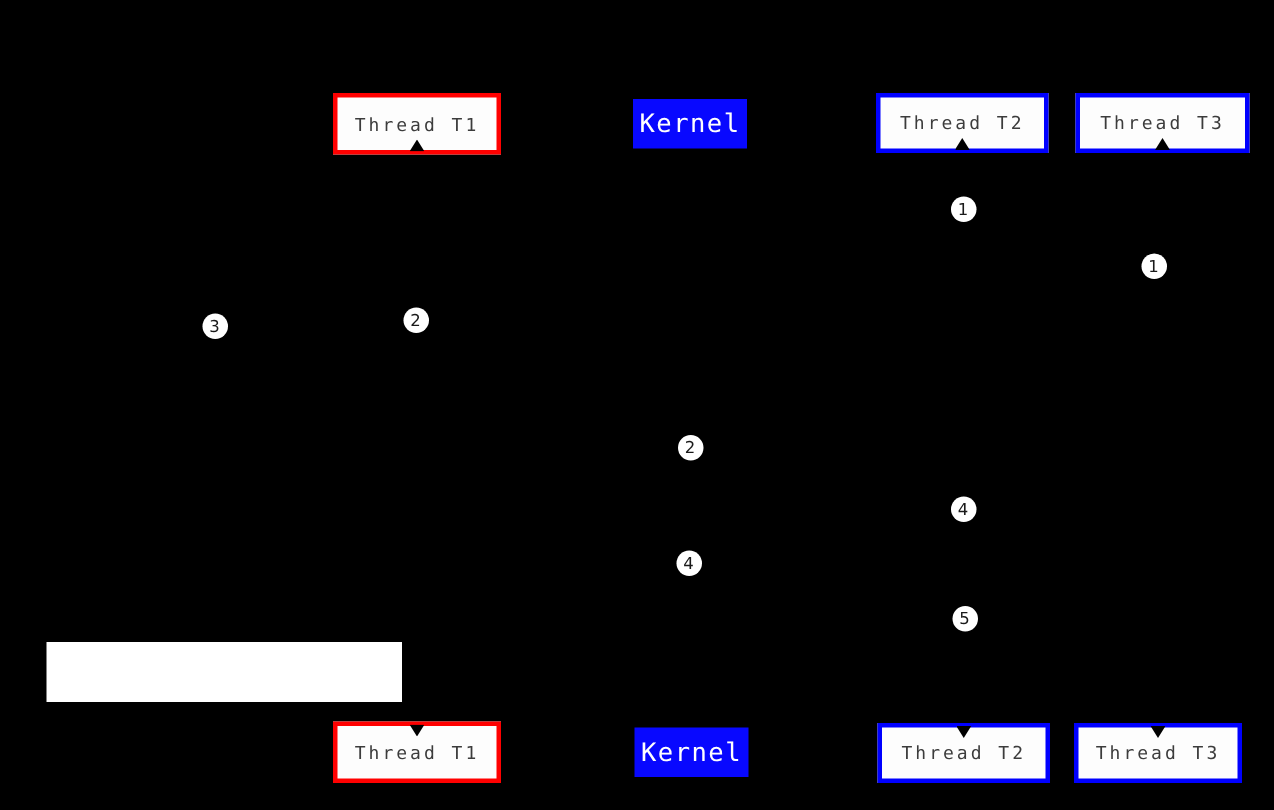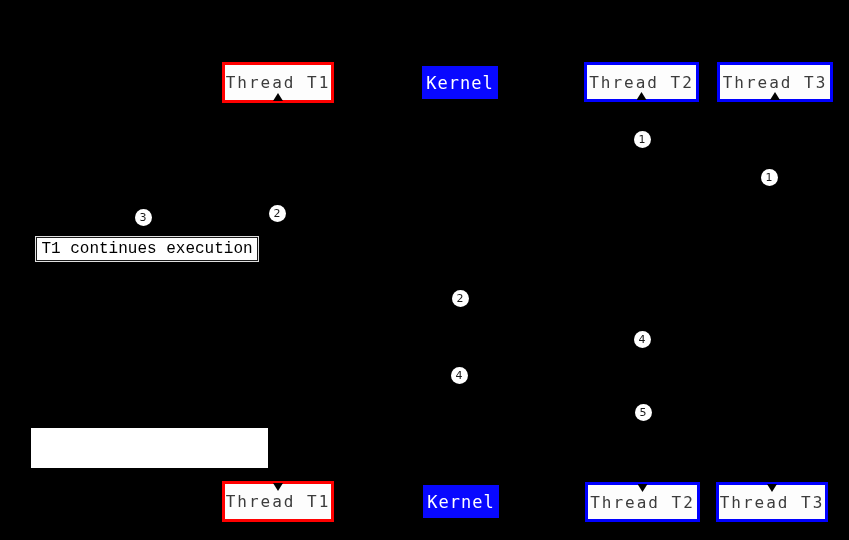--- a/index.html
+++ b/index.html
@@ -11,21 +11,21 @@
     overflow: hidden;
     font-family: "DejaVu Sans Mono", monospace;
   }
   .box {
     position: absolute;
     box-sizing: border-box;
     display: flex;
     align-items: center;
     justify-content: center;
     font-family: "DejaVu Sans Mono", monospace;
-    font-size: 16px;
+    font-size: 12px;
     letter-spacing: 2px;
     white-space: nowrap;
   }
   .box.kernel {
     font-size: 17px;
     letter-spacing: 1px;
   }
   .notch {
     position: absolute;
     left: 50%;
@@ -120,19 +120,16 @@
     </div>
     <div class="marker" style="left: 633.5px; top: 330.5px; background: rgb(255, 255, 255); color: rgb(26, 26, 26);">
       <span>4</span>
     </div>
     <div class="marker" style="left: 450.5px; top: 366.5px; background: rgb(255, 255, 255); color: rgb(26, 26, 26);">
       <span>4</span>
     </div>
     <div class="marker" style="left: 634.5px; top: 403.5px; background: rgb(255, 255, 255); color: rgb(26, 26, 26);">
       <span>5</span>
     </div>
-    <div class="note bordered" style="left: 36px; top: 237px; width: 222px; height: 24px; background: rgb(255, 255, 255); color: rgb(0, 0, 0);">
-      <span>T1 continues execution</span>
-    </div>
     <div class="note" style="left: 31px; top: 428px; width: 237px; height: 40px; background: rgb(255, 255, 255); color: rgb(0, 0, 0);">
       <span></span>
     </div>
   </div>
 
 </body></html>

